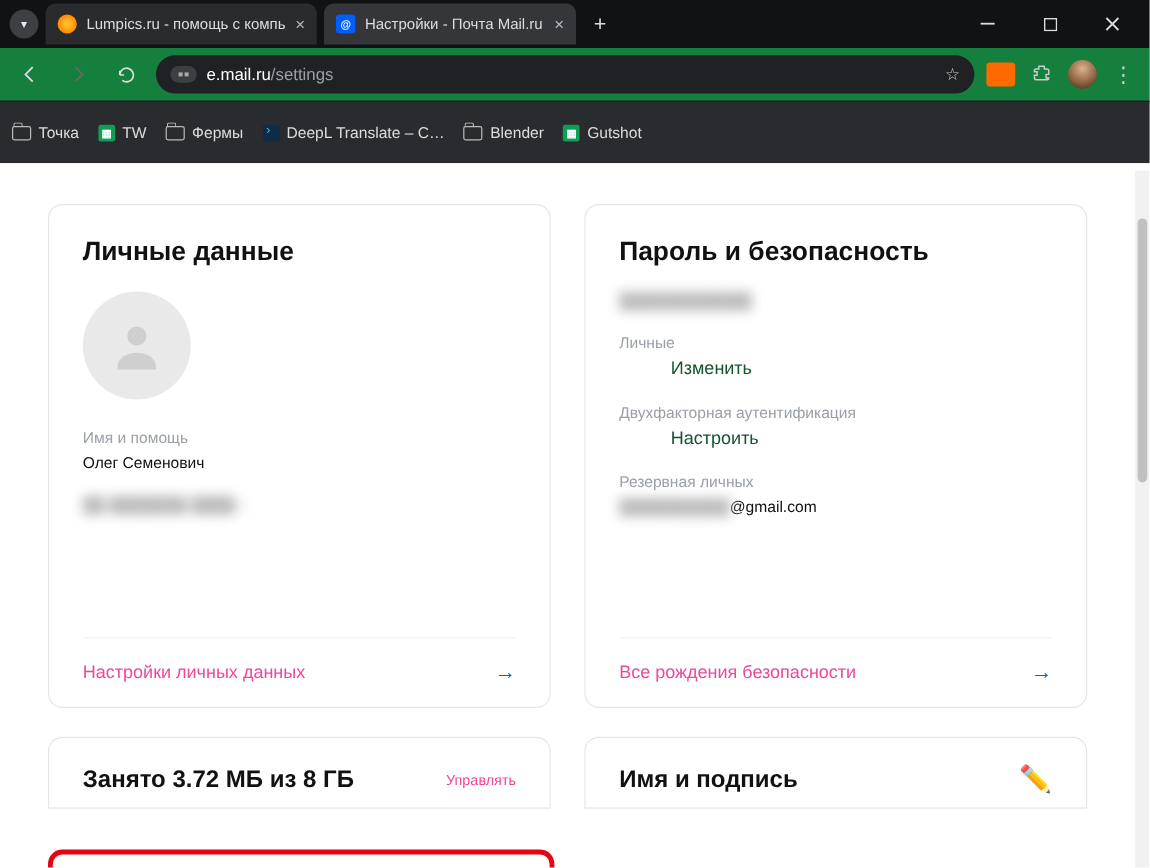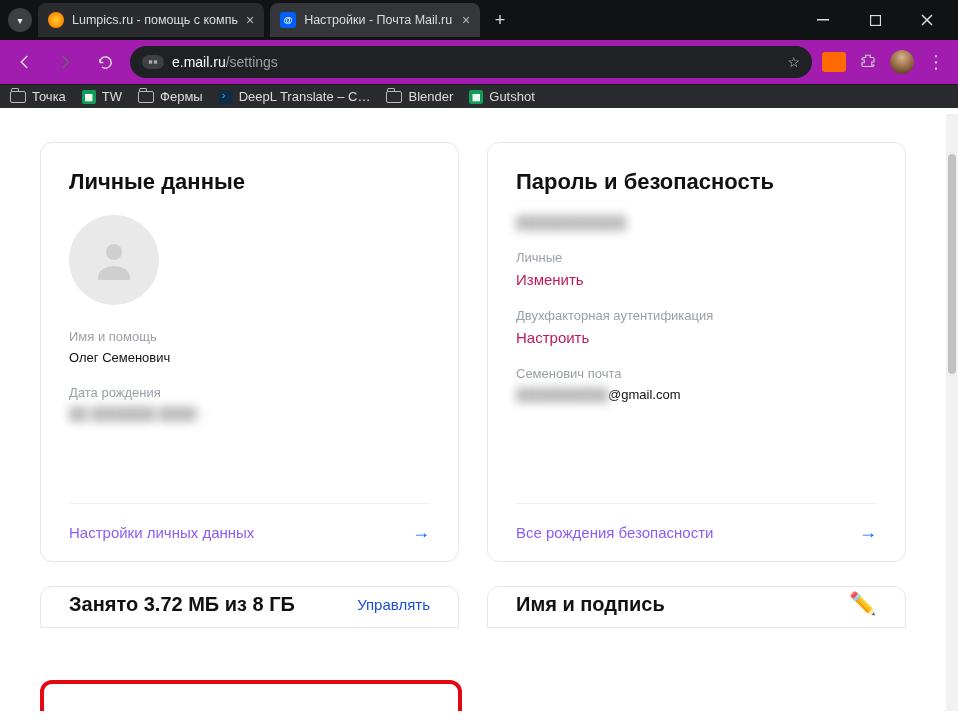--- a/index.html
+++ b/index.html
@@ -11,32 +11,32 @@
   .tab { display:flex; align-items:center; gap:8px; height:34px; padding:16px 10px; border-radius:8px 8px 0 0; background:#2a2b2e; color:#ddd; font-size:12.5px; max-width:230px; min-width:210px; overflow:hidden; position:relative; cursor:pointer;}
   .tab.active { background:#35363a; }
   .tab .title { white-space:nowrap; overflow:hidden; text-overflow:ellipsis; flex:1; }
   .tab .close { font-size:14px; color:#bbb; }
   .favicon { width:16px; height:16px; border-radius:50%; flex-shrink:0; }
   .fav-orange { background:radial-gradient(circle at 50% 50%, #ffcc33 0%, #ff8800 70%); }
   .fav-blue { background:#005ff9; border-radius:3px; display:flex; align-items:center; justify-content:center; color:#fff; font-size:9px; font-weight:bold;}
   .newtab { width:28px; height:28px; border-radius:50%; display:flex; align-items:center; justify-content:center; color:#ddd; font-size:18px; cursor:pointer;}
   .win-controls { margin-left:auto; display:flex; gap:6px;}
   .win-btn { width:46px; height:34px; display:flex; align-items:center; justify-content:center; color:#ddd; cursor:pointer;}
-  .toolbar { display:flex; align-items:center; height:44px; padding:0 10px; gap:10px; background:#a21caf;}
+  .toolbar { display:flex; align-items:center; height:44px; padding:0 10px; gap:10px; background:#15803d;}
   .nav-btn { width:30px; height:30px; display:flex; align-items:center; justify-content:center; color:#ccc; border-radius:50%; cursor:pointer;}
   .nav-btn.disabled { color:#666; }
   .url-bar { flex:1; height:32px; background:#202124; border-radius:16px; display:flex; align-items:center; padding:0 12px; gap:8px; color:#ccc; font-size:14px;}
   .url-bar .site-chip { background:#3c4043; border-radius:10px; padding:2px 6px; font-size:11px; display:flex; align-items:center; gap:4px;}
   .url-text { flex:1; white-space:nowrap; overflow:hidden;}
   .url-domain { color:#fff; }
   .url-path { color:#9aa0a6; }
   .ext-icon { width:24px; height:24px; display:flex; align-items:center; justify-content:center; color:#ccc; cursor:pointer;}
   .ext-fox { width:24px; height:20px; background:#ff6a00; border-radius:3px; }
   .avatar-menu { width:24px; height:24px; border-radius:50%; background: radial-gradient(circle at 50% 30%, #d9b38c 0%, #8b5e3c 60%, #3a2a1a 100%); cursor:pointer;}
-  .bookmarks { display:flex; align-items:center; height:24px; padding:0 10px; gap:16px; background:#2a2b2e; border-top:1px solid #1a1b1e; font-size:13px; color:#ddd;}
+  .bookmarks { display:flex; align-items:center; height:52px; padding:0 10px; gap:16px; background:#2a2b2e; border-top:1px solid #1a1b1e; font-size:13px; color:#ddd;}
   .bm { display:flex; align-items:center; gap:6px; cursor:pointer; white-space:nowrap;}
   .bm-folder { width:16px; height:12px; border:1.5px solid #bbb; border-radius:2px; position:relative;}
   .bm-folder::before { content:""; position:absolute; top:-4px; left:0; width:6px; height:3px; border:1.5px solid #bbb; border-bottom:none; border-radius:2px 2px 0 0;}
   .bm-sheet { width:14px; height:14px; background:#0f9d58; border-radius:2px; display:flex; align-items:center; justify-content:center; color:#fff; font-size:9px; font-weight:bold;}
   .bm-deepl { width:14px; height:14px; background:#0f2b46; border-radius:2px; position:relative;}
   .bm-deepl::after{content:"›"; color:#1fc3ff; font-size:11px; position:absolute; left:3px; top:-1px;}
   .separator-line { height:6px; background:#fff; }
 
   
   .viewport { position:relative; height: calc(723px - 40px - 44px - 36px - 6px); overflow:hidden; background:#fff;}
@@ -44,31 +44,31 @@
   .scrollbar { position:absolute; right:0; top:0; width:12px; height:100%; background:#f1f1f1;}
   .scrollbar-thumb { position:absolute; right:2px; top:40px; width:8px; height:220px; background:#c1c1c1; border-radius:4px; cursor:pointer;}
 
   .grid { display:grid; grid-template-columns: 1fr 1fr; gap: 28px;}
   .card { border:1px solid #e6e6e6; border-radius:12px; background:#fff; padding:26px 28px 0 28px; display:flex; flex-direction:column; min-height:420px; position:relative;}
   .card-title { font-size:22px; font-weight:700; color:#111; margin-bottom:20px;}
   .avatar-ph { width:90px; height:90px; border-radius:50%; background:#e9e9e9; display:flex; align-items:center; justify-content:center; margin-bottom:24px;}
   .avatar-ph svg { fill:#cfcfcf; }
   .field-label { font-size:13px; color:#9aa0a6; margin-bottom:6px;}
   .field-value { font-size:13px; color:#111; margin-bottom:20px;}
-  .link-value { font-size:15px; color:#be185d; margin-bottom:20px; cursor:pointer;}
+  .link-value { font-size:15px; color:#14532d; margin-bottom:20px; cursor:pointer;margin-left:43px;}
   .blur { filter: blur(5px); color:#bcbcbc !important; user-select:none;}
   .card-footer { margin-top:auto; border-top:1px solid #efefef; padding:18px 0 18px 0; display:flex; align-items:center; justify-content:space-between; cursor:pointer;}
-  .card-footer .ftxt { color:#8b5cf6; font-size:15px;}
+  .card-footer .ftxt { color:#ec4899; font-size:15px;}
   .card-footer .arrow { color:#005ff9; font-size:18px; font-weight:bold;}
   .highlight-box { position:absolute; border:4px solid #e30613; border-radius:12px; left:40px; width:422px; top:566px; height:62px; pointer-events:none;}
 
   .bottom-row { display:grid; grid-template-columns: 1fr 1fr; gap:28px; margin-top:24px;}
-  .small-card { border:1px solid #e6e6e6; border-top-left-radius:12px; border-top-right-radius:12px; padding:4px 28px 10px 28px; display:flex; align-items:center; justify-content:space-between;}
+  .small-card { border:1px solid #e6e6e6; border-top-left-radius:12px; border-top-right-radius:12px; padding:22px 28px 10px 28px; display:flex; align-items:center; justify-content:space-between;}
   .small-card .st { font-size:20px; font-weight:700; color:#111;}
-  .small-card .mng { color:#1d4ed8; font-size:15px; cursor:pointer;}
+  .small-card .mng { color:#ec4899; font-size:12px; cursor:pointer;}
 </style>
 </head>
 <body>
 
 <div class="chrome">
   <div class="tabstrip">
     <div class="tab-caret">▾</div>
     <div class="tab">
       <div class="favicon fav-orange"></div>
       <span class="title">Lumpics.ru - помощь с компь</span>
@@ -178,36 +178,35 @@
       <div class="card">
         <div class="card-title">Личные данные</div>
         <div class="avatar-ph">
           <svg width="48" height="48" viewBox="0 0 24 24">
               <circle cx="12" cy="8" r="4"></circle>
               <path d="M4 21c0-4 4-6 8-6s8 2 8 6v1H4z"></path>
             </svg>
         </div>
         <div class="field-label">Имя и помощь</div>
         <div class="field-value">Олег Семенович</div>
-        <div class="field-label">Дата рождения</div>
         <div class="field-value blur">██ ███████ ████ г.</div>
         <div class="card-footer">
           <span class="ftxt">Настройки личных данных</span>
           <span class="arrow">→</span>
         </div>
       </div>
 
       <div class="card">
         <div class="card-title">Пароль и безопасность</div>
         <div class="field-value blur">████████████</div>
         <div class="field-label">Личные</div>
         <div class="link-value">Изменить</div>
         <div class="field-label">Двухфакторная аутентификация</div>
         <div class="link-value">Настроить</div>
-        <div class="field-label">Семенович почта</div>
+        <div class="field-label">Резервная личных</div>
         <div class="field-value">
           <span class="blur">██████████</span><span>@gmail.com</span>
         </div>
         <div class="card-footer">
           <span class="ftxt">Все рождения безопасности</span>
           <span class="arrow">→</span>
         </div>
       </div>
     </div>
 

